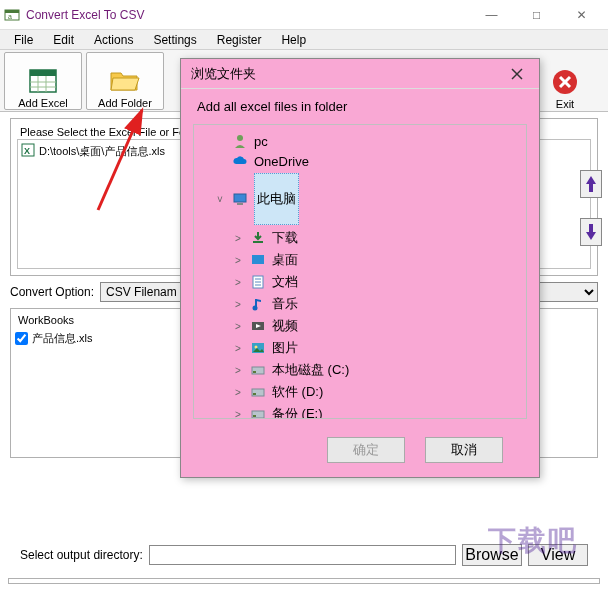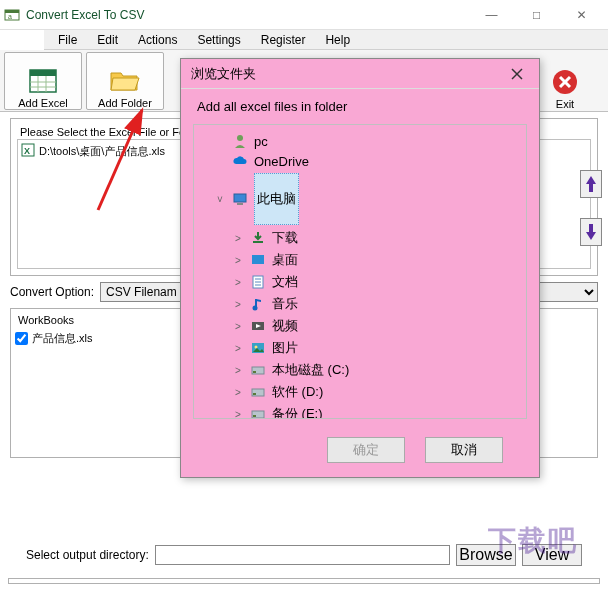--- a/index.html
+++ b/index.html
@@ -1,25 +1,25 @@
 <!DOCTYPE html>
 <html><head>
 <meta charset="utf-8">
 <style>
 * { box-sizing: border-box; margin: 0; padding: 0; font-family: "Segoe UI", Tahoma, sans-serif; }
 body { width: 608px; height: 590px; background: #fff; font-size: 12px; overflow: hidden; position: relative; }
 
 
 .titlebar { height: 30px; background: #fff; display: flex; align-items: center; padding: 0 4px; border-bottom: 1px solid #e0e0e0; }
 .titlebar .appicon { width: 16px; height: 16px; margin-right: 6px; }
-.titlebar .title { flex: 1; color: #14532d; font-size: 12px; }
+.titlebar .title { flex: 1; color: #701a75; font-size: 12px; }
 .titlebar .winbtn { width: 45px; height: 28px; display: flex; align-items: center; justify-content: center; color: #666; }
 
 
-.menubar { height: 20px; display: flex; align-items: center; padding: 0 4px; background: #f0f0f0; border-bottom: 1px solid #d0d0d0; font-size: 12px; margin-left: 44px; }
+.menubar { height: 20px; display: flex; align-items: center; padding: 0 4px; background: #f0f0f0; border-bottom: 1px solid #d0d0d0; font-size: 12px; }
 .menubar .menuitem { padding: 2px 10px; }
 
 
 .toolbar { height: 62px; display: flex; align-items: center; padding: 2px 4px; background: #f5f5f5; border-bottom: 1px solid #c0c0c0; gap: 4px; }
 .toolbtn { width: 78px; height: 58px; display: flex; flex-direction: column; align-items: center; justify-content: flex-end; border: 1px solid #b0b0b0; background: #fdfdfd; border-radius: 2px; font-size: 11px; gap: 2px; }
 .toolbtn .iconbox { width: 32px; height: 28px; display: flex; align-items: center; justify-content: center; }
 .toolbar .spacer { flex: 1; }
 
 
 .mainarea { padding: 6px 10px; }
@@ -29,21 +29,21 @@
 .filerow { display: flex; align-items: center; gap: 4px; padding: 1px; }
 
 .convertrow { display: flex; align-items: center; gap: 6px; margin: 6px 0; }
 .convertrow .label { font-size: 12px; }
 .convertrow select { flex: 1; border: 1px solid #888; font-size: 12px; padding: 1px; }
 
 .workbooks { border: 1px solid #b0b0b0; height: 150px; padding: 4px; }
 .workbooks .wblabel { font-size: 11px; margin-top: -12px; background: #fff; display: inline-block; padding: 0 3px; }
 .wbrow { display: flex; align-items: center; gap: 4px; font-size: 11px; margin-top: 4px; }
 
-.outputrow { display: flex; align-items: center; gap: 6px; padding: 6px 26px; position: absolute; bottom: 18px; left: 0; right: 0; }
+.outputrow { display: flex; align-items: center; gap: 6px; padding: 6px 20px; position: absolute; bottom: 18px; left: 0; right: 0; }
 .outputrow .label { font-size: 12px; }
 .outputrow input[type=text] { flex: 1; border: 1px solid #888; height: 20px; padding: 0 4px; }
 .outputrow button { width: 60px; height: 22px; border: 1px solid #888; background: #efefef; font-size: 16px; }
 
 
 .rightarrows { position: absolute; right: 6px; top: 170px; display: flex; flex-direction: column; gap: 20px; }
 .arrowbtn { width: 22px; height: 28px; display: flex; align-items: center; justify-content: center; border: 1px solid #888; background: #f0f0f0; }
 
 
 .dialog { position: absolute; left: 180px; top: 58px; width: 360px; height: 420px; background: #f9a8d4; border: 1px solid #888; box-shadow: 2px 2px 8px rgba(0,0,0,0.25); display: flex; flex-direction: column; }

